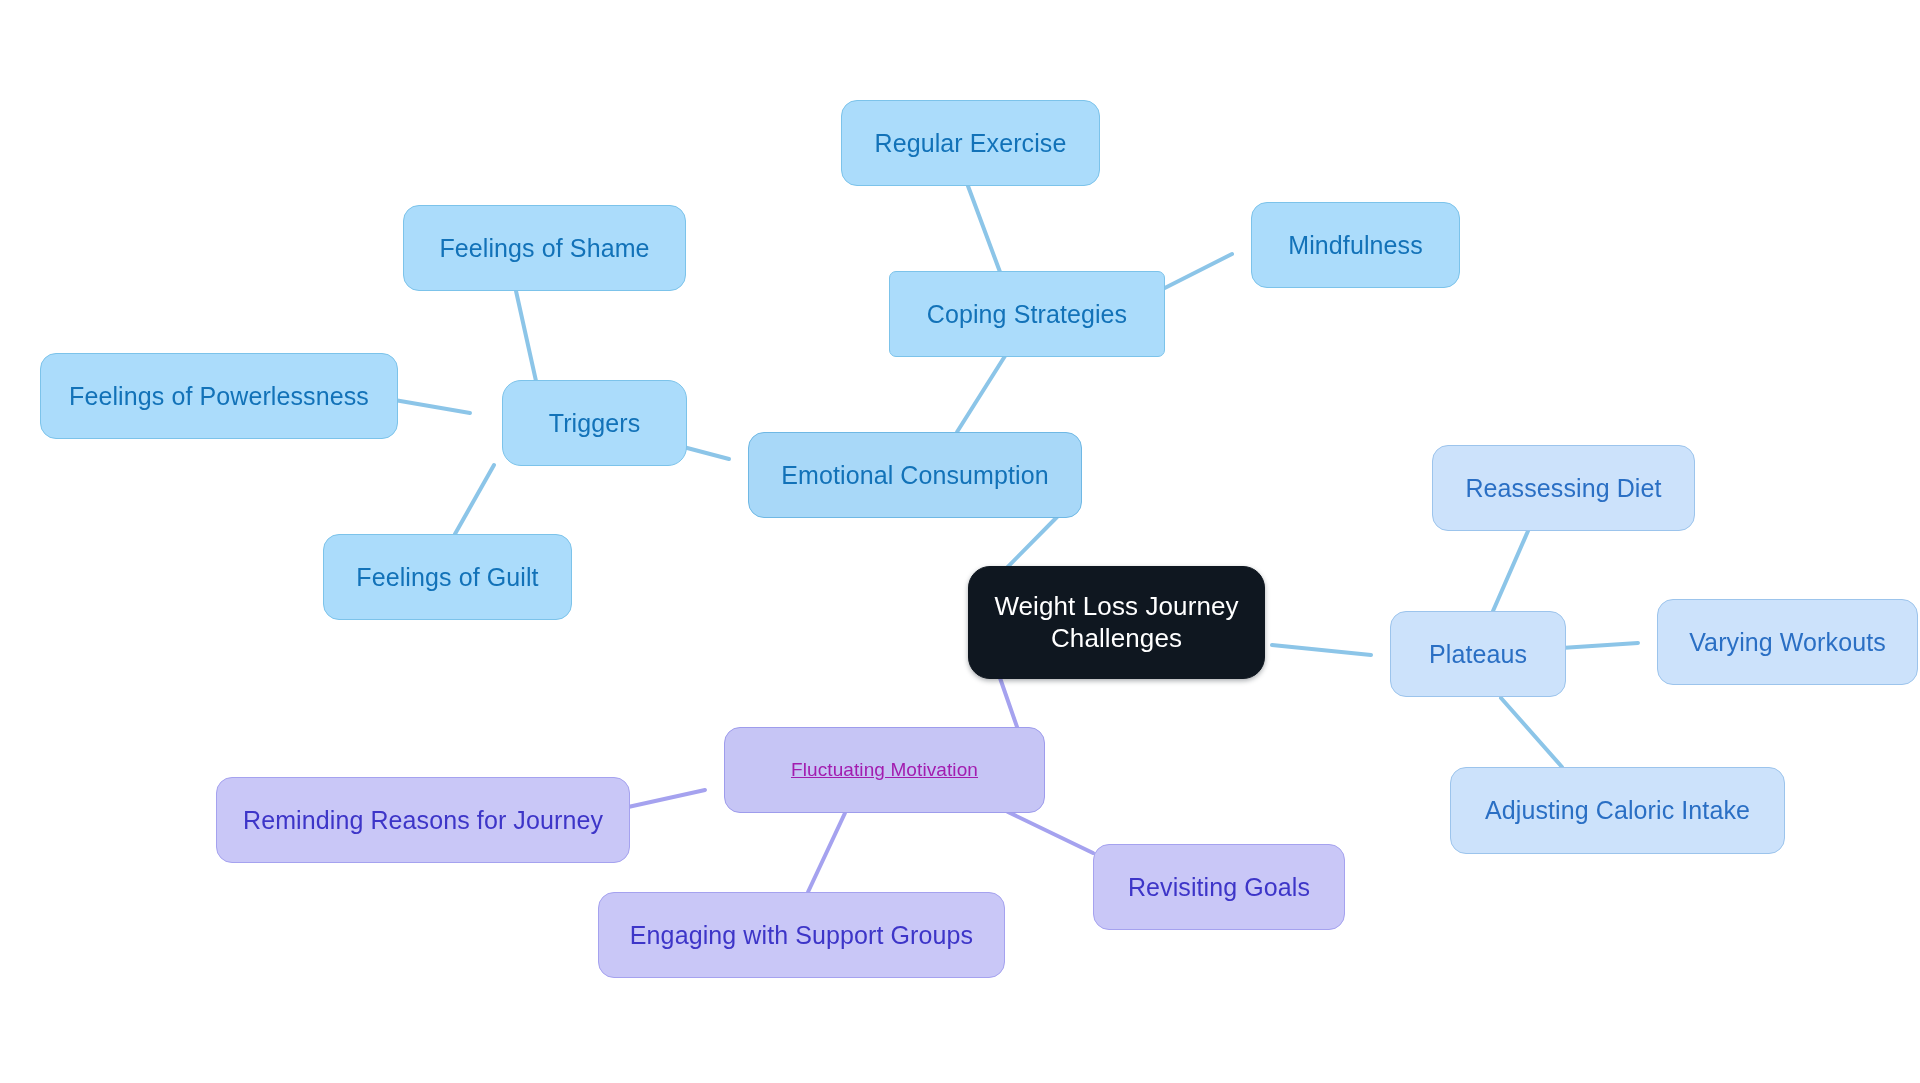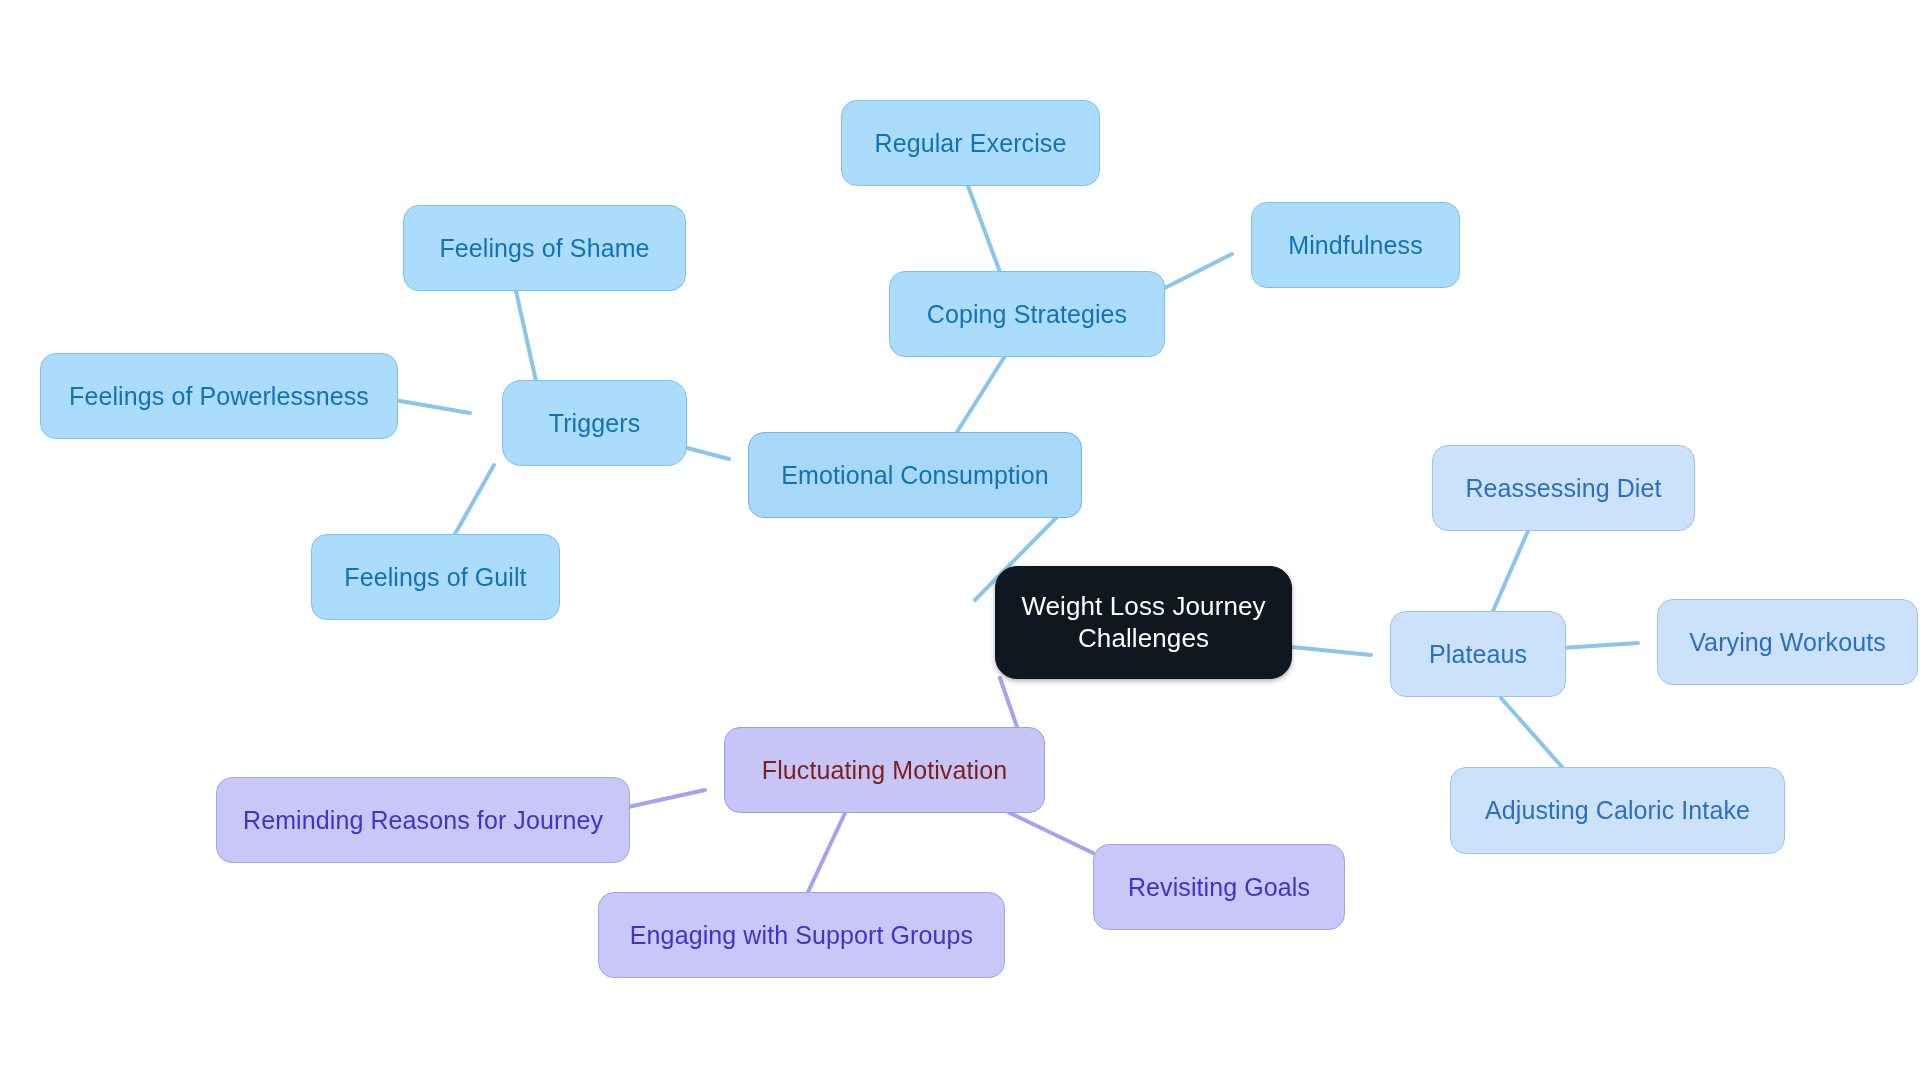--- a/index.html
+++ b/index.html
@@ -72,22 +72,23 @@
   .node.blue-pale {
     background: #cce2fb;
     border-color: #9cc4ec;
     color: #2a6fc4;
     font-size: 25px;
   }
   
   .node.purple-branch {
     background: #c6c5f5;
     border-color: #9e9cec;
-    color: #7f1d1d;
-    font-size: 25px;
+    color: #a21caf;
+    font-size: 19px;
+    text-decoration: underline;
   }
   .node.purple-leaf {
     background: #c9c7f7;
     border-color: #a5a2ef;
     color: #3d35c8;
     font-size: 25px;
   }
 </style>
 </head>
 <body>
@@ -124,46 +125,46 @@
       <path stroke="#8cc5e8" d="M 1501 698 L 1562 767"></path>
 
       <path stroke="#a5a2ef" d="M 705 790 L 610 811"></path>
 
       <path stroke="#a5a2ef" d="M 845 813 L 808 892"></path>
 
       <path stroke="#a5a2ef" d="M 1008 812 L 1093 853"></path>
     </g>
   </svg>
 
-  <div class="node root" style="left:975px; top:566px; width:297px; height:113px;">
+  <div class="node root" style="left:948px; top:566px; width:297px; height:113px;">
     <span class="node-label">Weight Loss Journey
 Challenges</span>
   </div>
 
   <div class="node blue-branch" style="left:728px; top:432px; width:334px; height:86px;">
     <span class="node-label">Emotional Consumption</span>
   </div>
 
   <div class="node blue-leaf" style="left:482px; top:380px; width:185px; height:86px;border-radius:19px;">
     <span class="node-label">Triggers</span>
   </div>
 
   <div class="node blue-leaf" style="left:383px; top:205px; width:283px; height:86px;">
     <span class="node-label">Feelings of Shame</span>
   </div>
 
   <div class="node blue-leaf" style="left:20px; top:353px; width:358px; height:86px;">
     <span class="node-label">Feelings of Powerlessness</span>
   </div>
 
-  <div class="node blue-leaf" style="left:291px; top:534px; width:249px; height:86px;">
+  <div class="node blue-leaf" style="left:303px; top:534px; width:249px; height:86px;">
     <span class="node-label">Feelings of Guilt</span>
   </div>
 
-  <div class="node blue-leaf" style="left:869px; top:271px; width:276px; height:86px;">
+  <div class="node blue-leaf" style="left:869px; top:271px; width:276px; height:86px;border-radius:7px;">
     <span class="node-label">Coping Strategies</span>
   </div>
 
   <div class="node blue-leaf" style="left:821px; top:100px; width:259px; height:86px;">
     <span class="node-label">Regular Exercise</span>
   </div>
 
   <div class="node blue-leaf" style="left:1231px; top:202px; width:209px; height:86px;text-align:center;">
     <span class="node-label">Mindfulness</span>
   </div>

